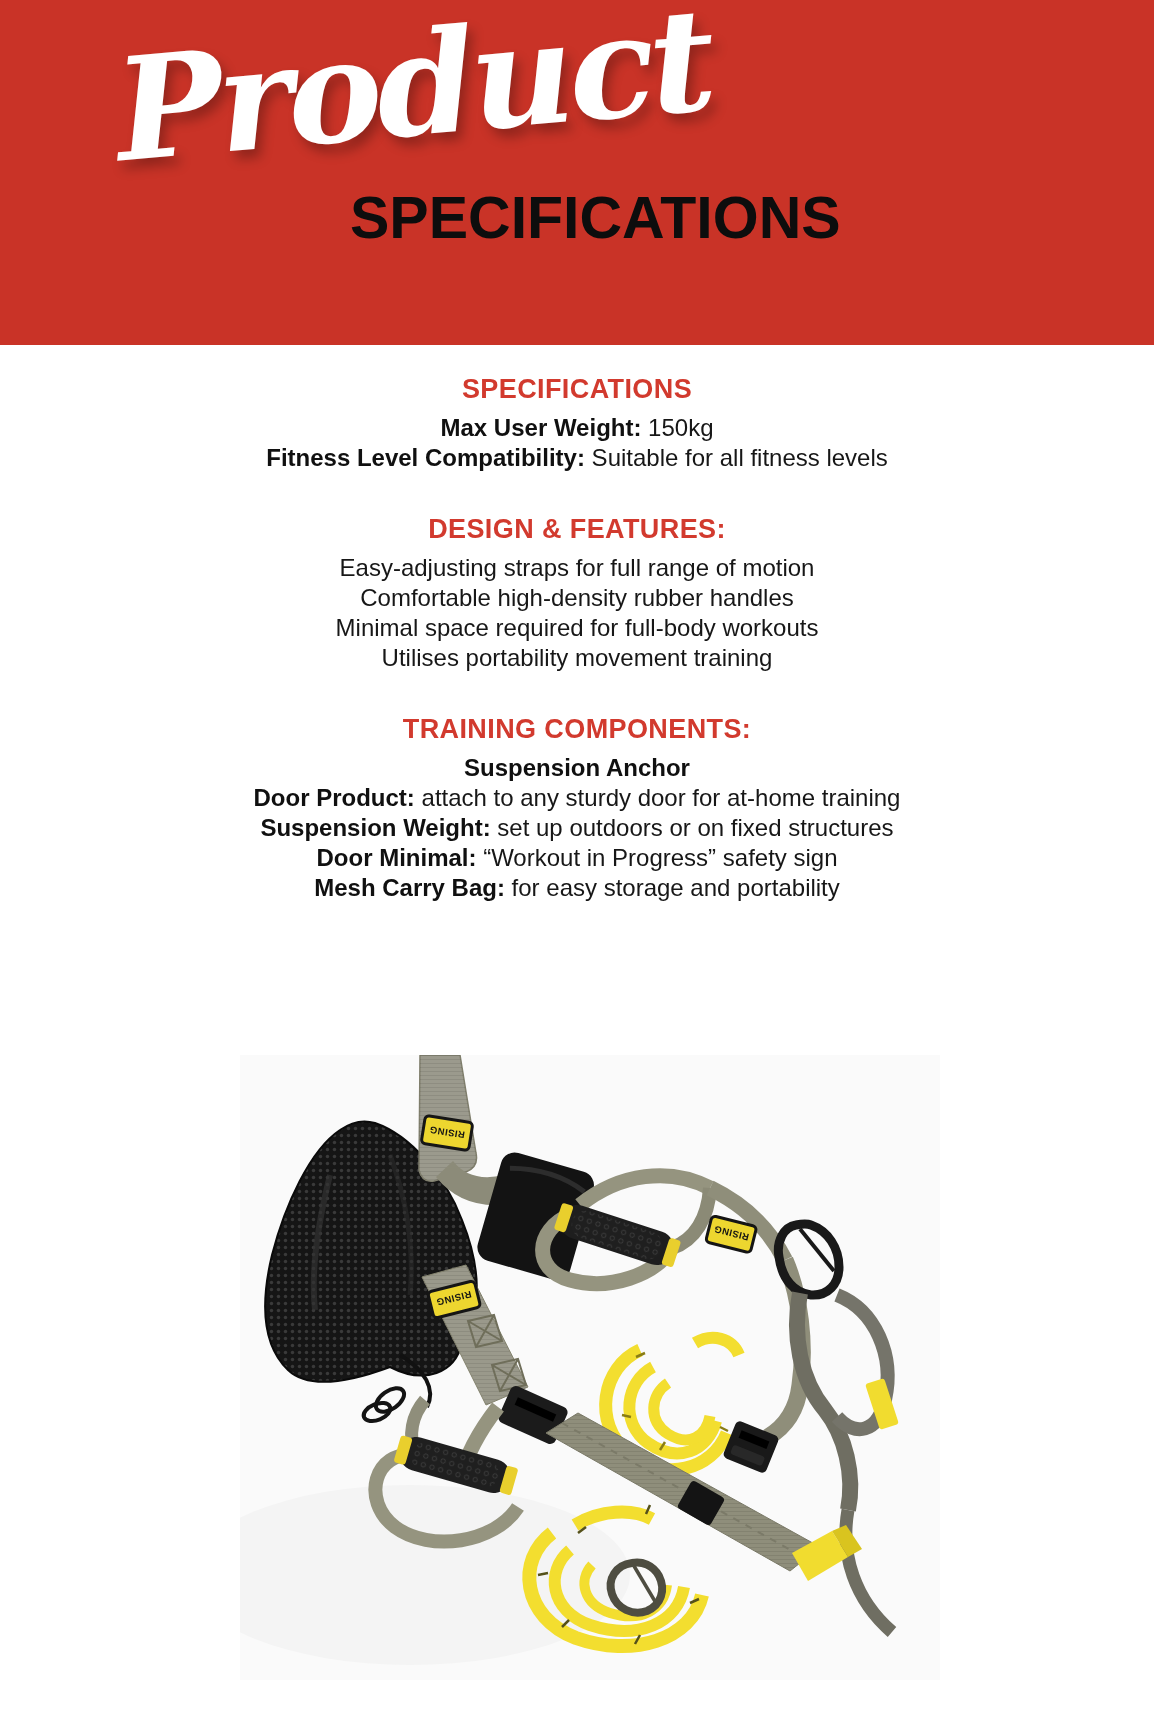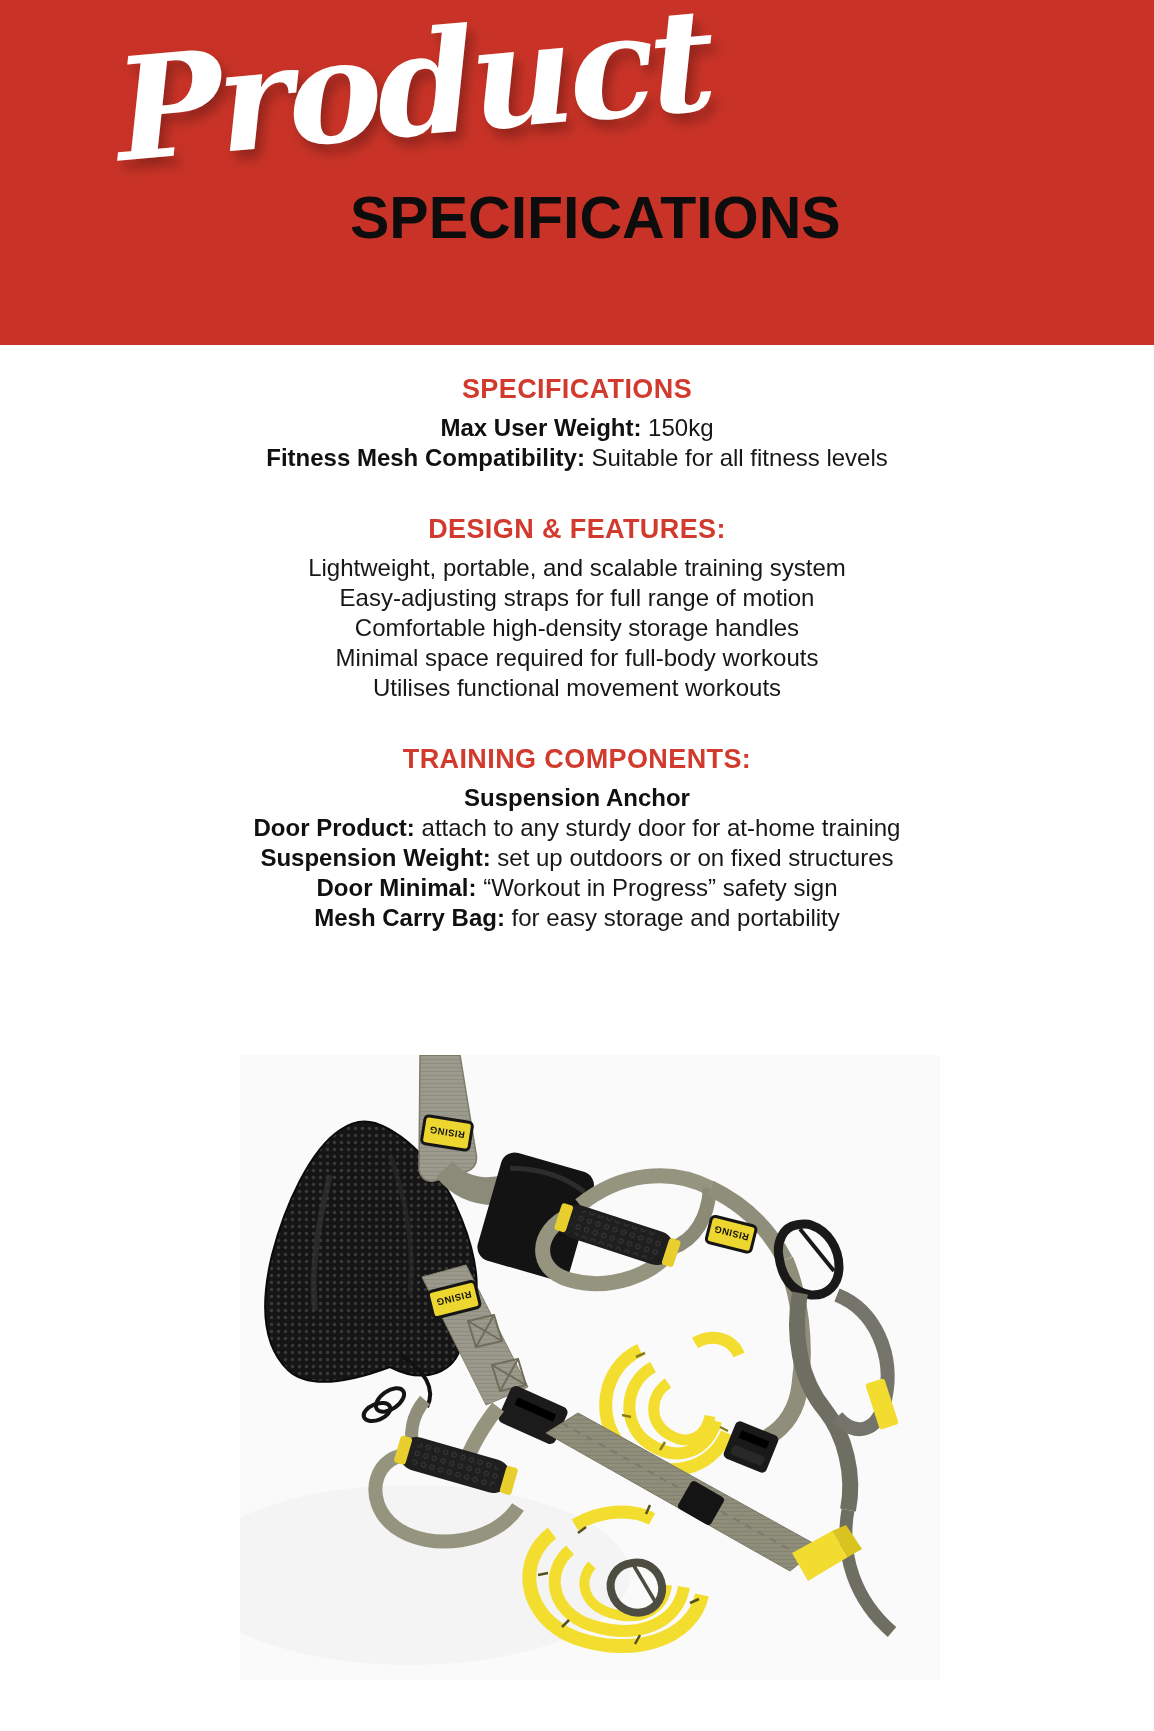--- a/index.html
+++ b/index.html
@@ -38,32 +38,31 @@
   <header class="banner">
     <div class="banner-script">Product</div>
     <div class="banner-block">SPECIFICATIONS</div>
   </header>
 
   <main class="content">
     <section class="section">
       <h2 class="sec-heading">SPECIFICATIONS</h2>
       <div class="sec-lines">
           <div class="line"><b>Max User Weight:</b> 150kg</div>
-          <div class="line"><b>Fitness Mesh Compatibility:</b> Suitable for all fitness levels</div>
+          <div class="line"><b>Fitness Level Compatibility:</b> Suitable for all fitness levels</div>
         </div>
     </section>
 
     <section class="section">
       <h2 class="sec-heading">DESIGN &amp; FEATURES:</h2>
       <div class="sec-lines">
-          <div class="line">Lightweight, portable, and scalable training system</div>
           <div class="line">Easy-adjusting straps for full range of motion</div>
-          <div class="line">Comfortable high-density storage handles</div>
+          <div class="line">Comfortable high-density rubber handles</div>
           <div class="line">Minimal space required for full-body workouts</div>
-          <div class="line">Utilises functional movement workouts</div>
+          <div class="line">Utilises portability movement training</div>
         </div>
     </section>
 
 
     <section class="section">
       <h2 class="sec-heading">TRAINING COMPONENTS:</h2>
       <div class="sec-lines">
           <div class="line"><b>Suspension Anchor</b></div>
           <div class="line"><b>Door Product:</b> attach to any sturdy door for at-home training</div>
           <div class="line"><b>Suspension Weight:</b> set up outdoors or on fixed structures</div>

